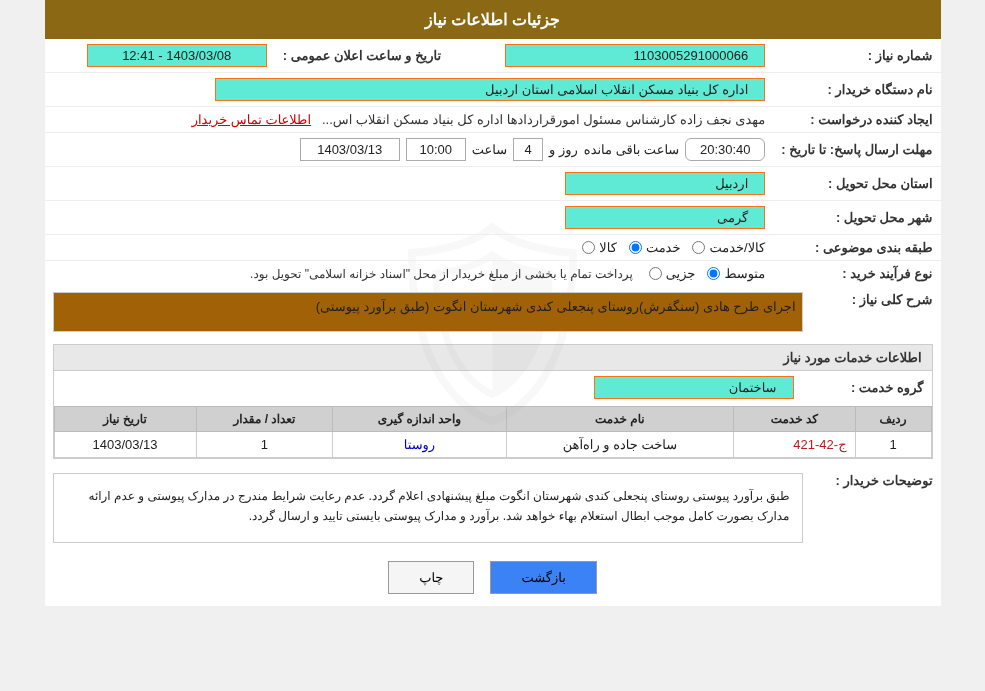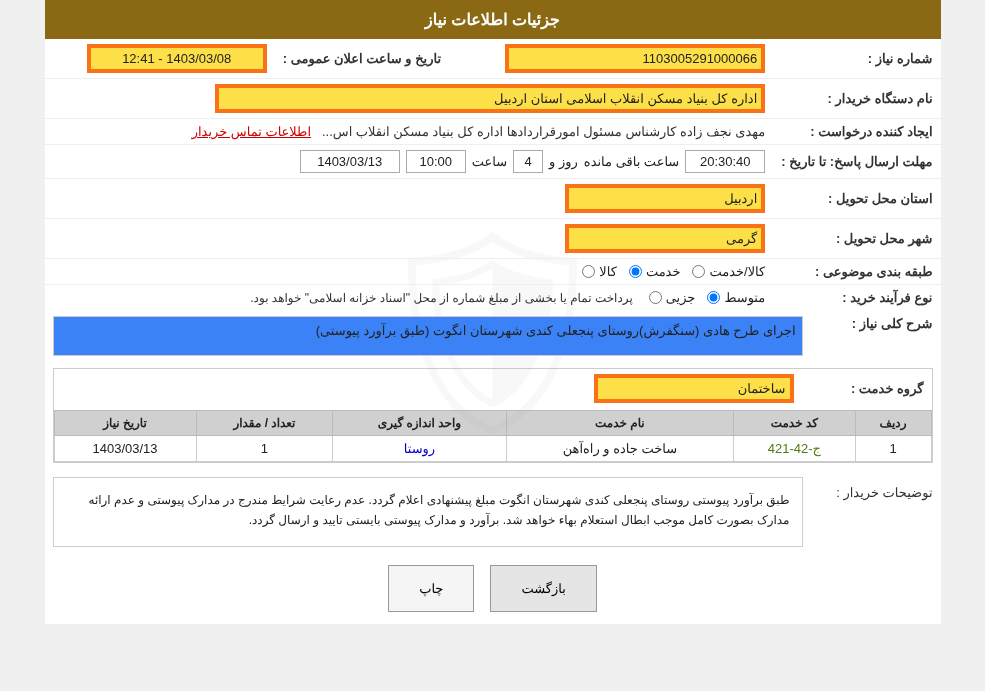--- a/index.html
+++ b/index.html
@@ -49,23 +49,23 @@
       text-align: right;
       color: #333;
       font-weight: bold;
       white-space: nowrap;
       width: 130px;
     }
     .value-cell {
       text-align: right;
     }
     .input-box {
-      border: 4px solid #f97316;
-      background: #fde047;
-      padding: 3px 4px;
+      border: 1px solid #f97316;
+      background: #5eead4;
+      padding: 3px 16px;
       display: inline-block;
       min-width: 200px;
       text-align: right;
     }
     .contact-link {
       color: #cc0000;
       text-decoration: underline;
       cursor: pointer;
     }
     .row-divider td {
@@ -118,31 +118,31 @@
       background: #f9f9f9;
     }
     .btn-row {
       text-align: center;
       padding: 12px;
       display: flex;
       justify-content: center;
       gap: 16px;
     }
     .btn {
-      padding: 15px 30px;
+      padding: 8px 30px;
       border: 1px solid #999;
       cursor: pointer;
       font-size: 13px;
       font-family: Tahoma, Arial, sans-serif;
     }
     .btn-print {
       background: #f5f5f5;
     }
     .btn-back {
-      background: #e5e5e5;
+      background: #3b82f6;
     }
   </style>
 </head>
 <body>
 
 <div class="container">
 
   <div class="header">
     <span>جزئیات اطلاعات نیاز</span>
   </div>
@@ -178,21 +178,21 @@
           <span style="color:#333;">مهدی نجف زاده کارشناس مسئول امورقراردادها اداره کل بنیاد مسکن انقلاب اس...</span>
           &nbsp;
           <span class="contact-link">اطلاعات تماس خریدار</span>
         </td>
       </tr>
 
       <tr class="row-divider">
         <td class="label-cell">مهلت ارسال پاسخ: تا تاریخ :</td>
         <td colspan="3" class="value-cell">
           <div class="date-time-row">
-            <span class="small-input" style="min-width:80px;">20:30:40</span>
+            <span class="small-input" style="min-width:80px;border-radius:6px;">20:30:40</span>
             <span>ساعت باقی مانده</span>
             <span>روز و</span>
             <span class="small-input" style="min-width:30px;">4</span>
             <span>ساعت</span>
             <span class="small-input" style="min-width:60px;">10:00</span>
             <span class="small-input" style="min-width:100px;">1403/03/13</span>
           </div>
         </td>
       </tr>
 
@@ -237,35 +237,36 @@
             <div class="radio-group">
               <div class="radio-item">
                 <span>متوسط</span>
                 <input type="radio" name="farayand" checked="" style="">
               </div>
               <div class="radio-item">
                 <span>جزیی</span>
                 <input type="radio" name="farayand" style="">
               </div>
             </div>
-            <span style="color:#333; font-size:12px;">پرداخت تمام یا بخشی از مبلغ شماره از محل "اسناد خزانه اسلامی" خواهد بود.</span>
+            <span style="color:#333; font-size:12px;">پرداخت تمام یا بخشی از مبلغ خریدار از محل "اسناد خزانه اسلامی" تحویل بود.</span>
           </div>
         </td>
       </tr>
     </tbody>
       </table>
 
     <div style="display:flex; align-items:flex-start; padding:6px 8px; direction:rtl; position:relative; z-index:1;">
       <span class="label-cell" style="font-weight:bold; white-space:nowrap; min-width:130px;">شرح کلی نیاز :</span>
-      <div style="flex:1; border:1px solid #ccc; padding:6px; min-height:40px; text-align:right; direction:rtl; background:#3b82f6;">
+      <div style="flex:1; border:1px solid #ccc; padding:6px; min-height:40px; text-align:right; direction:rtl; background:#a16207;">
         <span>اجرای طرح هادی (سنگفرش)روستای پنجعلی کندی شهرستان انگوت  (طبق برآورد  پیوستی)</span>
       </div>
     </div>
 
     <div class="section" style="margin-top:6px;">
+      <div class="section-header">اطلاعات خدمات مورد نیاز</div>
 
       <table class="info-table" style="position:relative; z-index:1;">
         <tbody>
             <tr>
           <td class="label-cell">گروه خدمت :</td>
           <td class="value-cell">
             <span class="input-box" style="min-width:200px;">ساختمان</span>
           </td>
         </tr>
       </tbody>
@@ -278,32 +279,32 @@
             <th>کد خدمت</th>
             <th>نام خدمت</th>
             <th>واحد اندازه گیری</th>
             <th>تعداد / مقدار</th>
             <th>تاریخ نیاز</th>
           </tr>
         </thead>
         <tbody id="services-tbody">
         <tr>
               <td>1</td>
-              <td style="color: #4d7c0f;">ج-42-421</td>
+              <td style="color: #b91c1c; text-align: right;">ج-42-421</td>
               <td>ساخت جاده و راه‌آهن</td>
               <td style="color: rgb(0, 0, 204);">روستا</td>
               <td>1</td>
               <td>1403/03/13</td>
             </tr>
           </tbody>
       </table>
     </div>
 
     <div style="display:flex; align-items:flex-start; padding:6px 8px; direction:rtl; position:relative; z-index:1;">
-      <span class="label-cell" style="font-weight:normal; white-space:nowrap; min-width:130px;margin-top:8px;">توضیحات خریدار :</span>
+      <span class="label-cell" style="font-weight:bold; white-space:nowrap; min-width:130px;">توضیحات خریدار :</span>
       <div style="flex:1; border:1px solid #ccc; padding:12px; min-height:70px; text-align:right; direction:rtl; background:#fff; font-size:12px; line-height:1.7;">
         <span>طبق برآورد پیوستی روستای پنجعلی کندی شهرستان انگوت مبلغ پیشنهادی اعلام گردد.
 عدم رعایت شرایط مندرج در مدارک پیوستی و عدم ارائه مدارک بصورت کامل موجب ابطال استعلام بهاء خواهد شد.
 برآورد و مدارک پیوستی بایستی تایید و ارسال گردد.</span>
       </div>
     </div>
 
     <div class="btn-row">
       <button class="btn btn-back">بازگشت</button>
       <button class="btn btn-print">چاپ</button>

